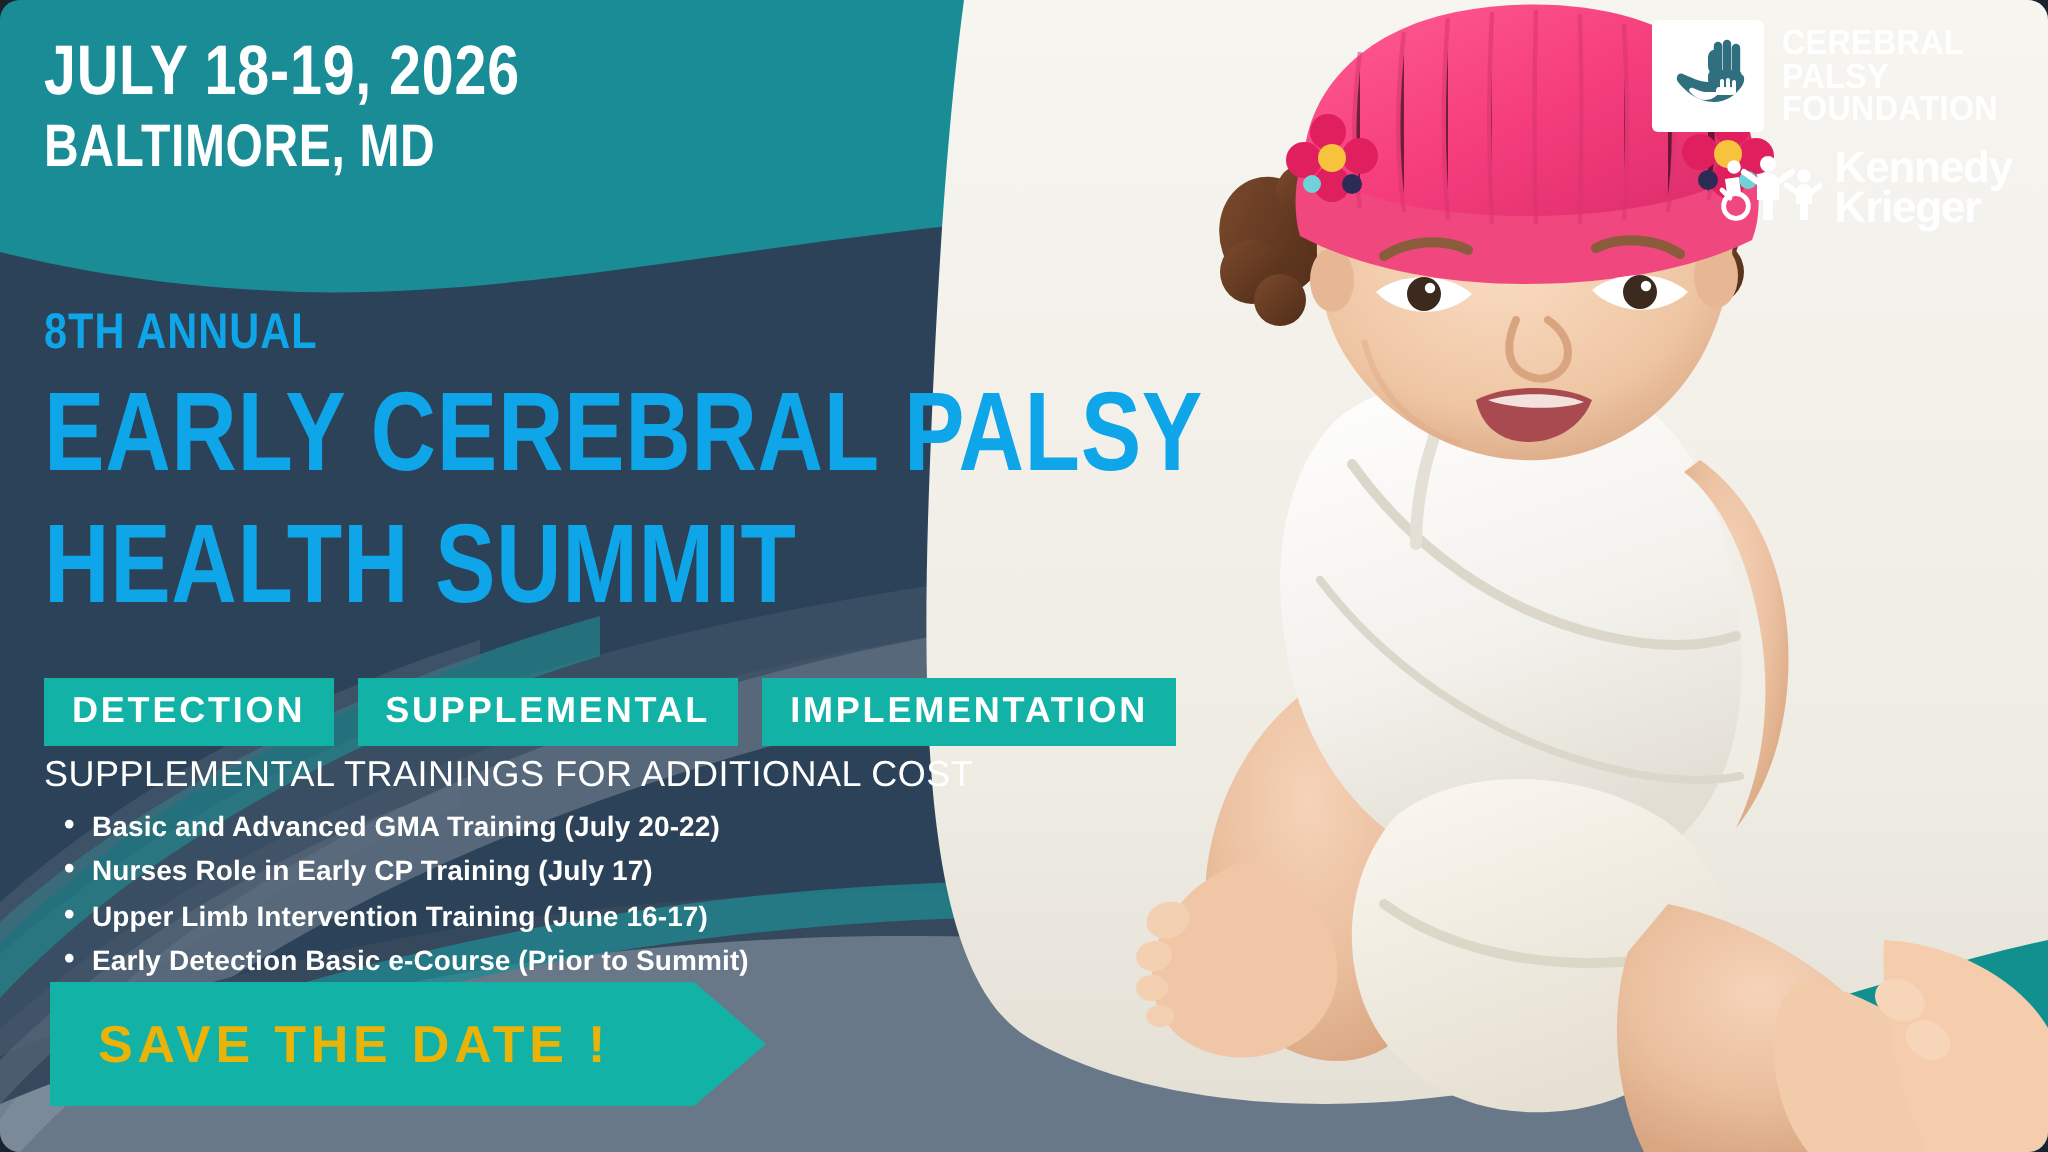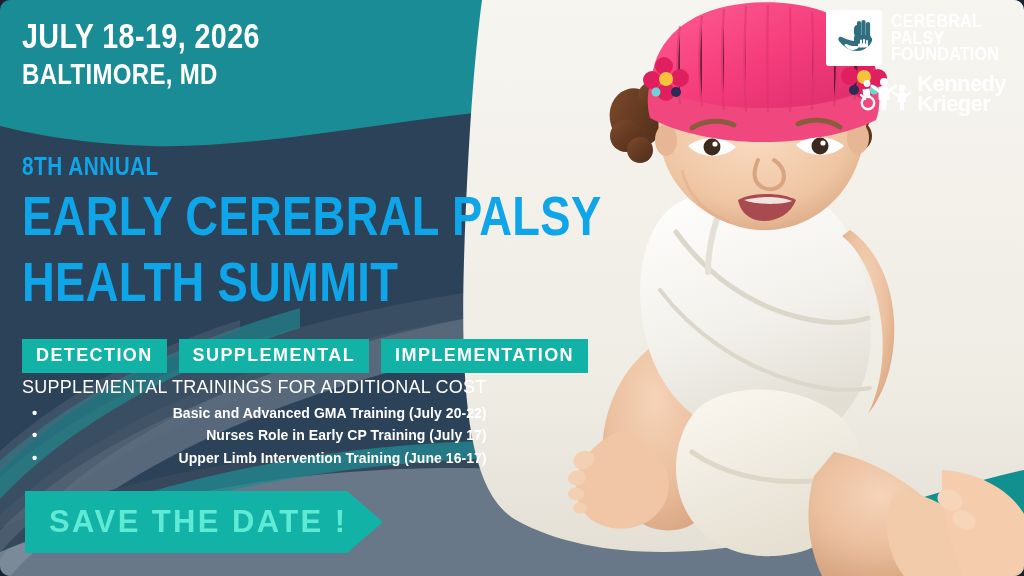--- a/index.html
+++ b/index.html
@@ -190,21 +190,20 @@
     padding: 0 0 0 24px;
     list-style: none;
   }
   .supp-list li {
     font-size: 14px;
     font-weight: bold;
     letter-spacing: 0.05px;
     line-height: 1.6;
     white-space: nowrap;
     position: relative;
-    text-align: right;
   }
   .supp-list li::before {
     content: "\2022";
     position: absolute;
     left: -14px;
     top: -1px;
     font-size: 15px;
   }
 
   
@@ -219,22 +218,22 @@
   .banner svg {
     position: absolute;
     inset: 0;
   }
   .banner-text {
     position: absolute;
     inset: 0;
     display: flex;
     align-items: center;
     padding-left: 24px;
-    color: #5eead4;
-    font-size: 31px;
+    color: #eab308;
+    font-size: 26px;
     font-weight: bold;
     letter-spacing: 2.4px;
     white-space: nowrap;
   }
 </style>
 </head>
 <body>
 
 <div class="poster">
 
@@ -529,20 +528,21 @@
     <span class="pill">SUPPLEMENTAL</span>
     <span class="pill">IMPLEMENTATION</span>
   </div>
 
   <div class="supp">
     <div class="supp-head">SUPPLEMENTAL TRAININGS FOR ADDITIONAL COST</div>
     <ul class="supp-list">
       <li>Basic and Advanced GMA Training (July 20-22)</li>
       <li>Nurses Role in Early CP Training (July 17)</li>
       <li>Upper Limb Intervention Training (June 16-17)</li>
+      <li>Early Detection Basic e-Course (Prior to Summit)</li>
     </ul>
   </div>
 
   <div class="banner">
     <svg viewBox="0 0 358 62" preserveAspectRatio="none">
       <path d="M0,0 H322 L358,31 L322,62 H0 Z" fill="#12b2a6"></path>
     </svg>
     <div class="banner-text">SAVE THE DATE !</div>
   </div>
 

